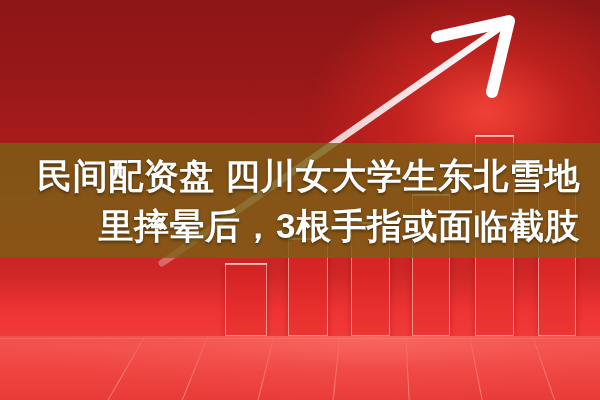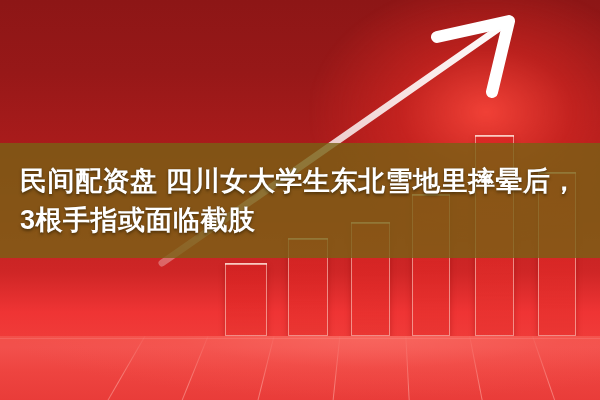--- a/index.html
+++ b/index.html
@@ -117,23 +117,23 @@
     left: 0; right: 0;
     top: 143px;
     height: 115px;
     background: rgba(120, 97, 20, 0.80);
     display: flex;
     align-items: center;
     justify-content: center;
   }
   .band-text {
     width: 560px;
-    text-align: left;
+    text-align: right;
     color: #ffffff;
-    font-size: 27px;
+    font-size: 35px;
     font-weight: bold;
     line-height: 1.42;
     letter-spacing: 0.5px;
     text-shadow: 0 2px 3px rgba(40, 28, 0, 0.55),
                  0 0 1px rgba(0, 0, 0, 0.4);
   }
 </style>
 </head>
 <body>
 

